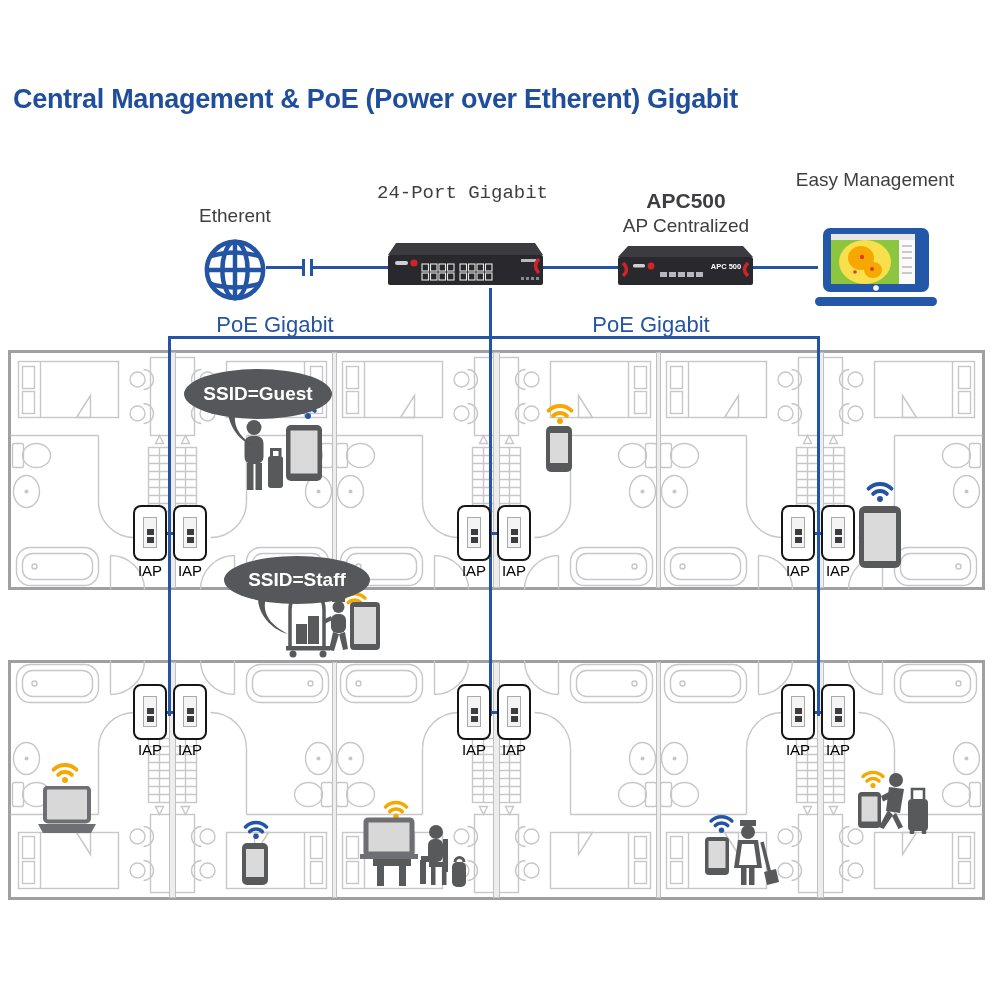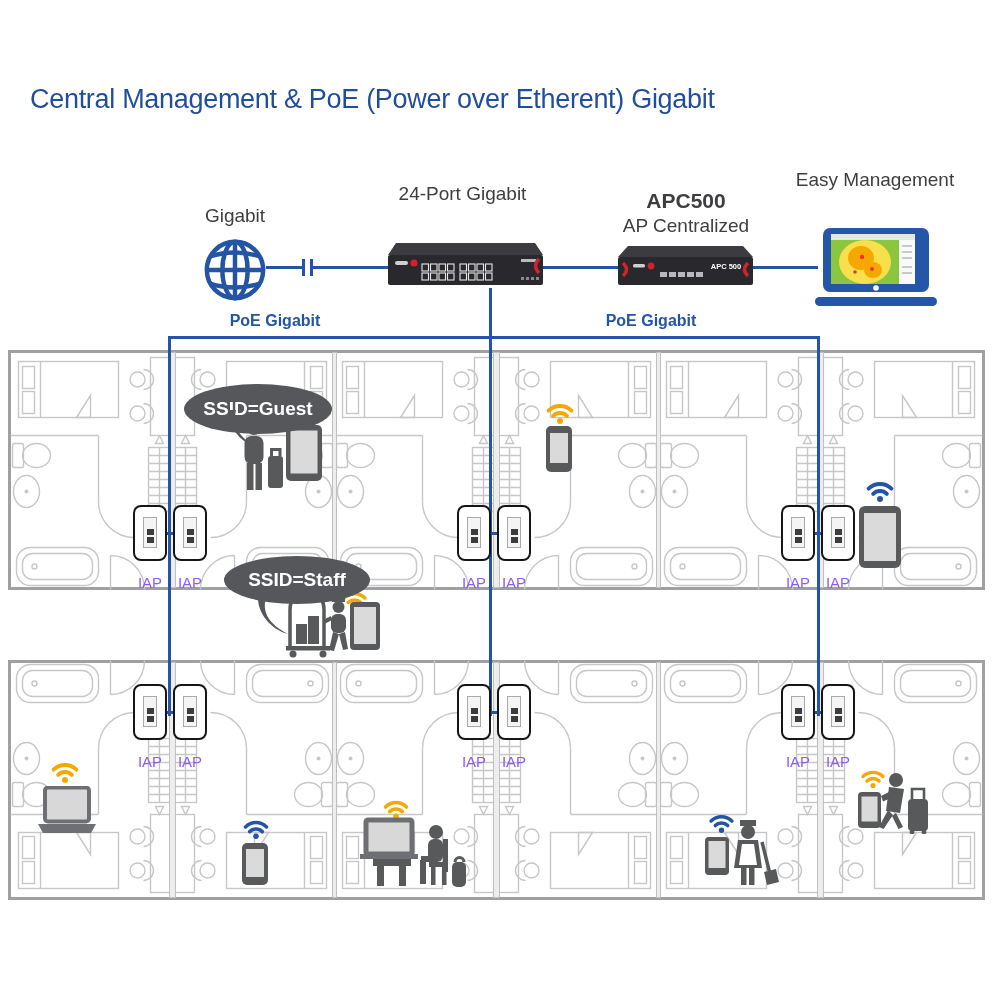--- a/index.html
+++ b/index.html
@@ -4,35 +4,35 @@
 <style>
   html,body { margin:0; padding:0; }
   body {
     width:1000px; height:1000px; position:relative; background:#fff;
     font-family:"Liberation Sans", sans-serif; overflow:hidden;
     --accent-blue:#2454A4; --title-blue:#1F4E9C; --wifi-orange:#F6A800;
     --figure-gray:#58595B; --bubble-gray:#56575B; --device-black:#2A2A2E;
     --device-red:#D2232A; --plan-line:#C7C7C9; --plan-wall:#9FA0A2; --label-gray:#3E3E40;
   }
   .abs { position:absolute; }
-  #title { left:30px; top:84px; font-size:27px; font-weight:normal; color:var(--title-blue); letter-spacing:-0.3px; }
+  #title { left:13px; top:84px; font-size:27px; font-weight:bold; color:var(--title-blue); letter-spacing:-0.3px; }
   .lbl { color:var(--label-gray); font-size:19px; line-height:1.22; text-align:center; }
-  .poe { color:var(--accent-blue); font-size:16px; font-weight:bold; }
+  .poe { color:var(--accent-blue); font-size:22px; font-weight:normal; }
   .line { position:absolute; background:var(--accent-blue); z-index:2; }
   .floorwrap { position:absolute; left:8px; width:977px; height:240px; z-index:1; }
   .flip { transform:scaleY(-1); }
   .bubble { position:absolute; background:var(--bubble-gray); color:#fff; border-radius:50%;
     display:flex; align-items:center; justify-content:center; font-size:19px; font-weight:bold; z-index:6; }
   .tail { position:absolute; z-index:6; }
   .iap { position:absolute; width:34px; text-align:center; z-index:5; }
   .iap-dev { width:34px; height:56px; background:#fff; border:2.5px solid #161616; border-radius:8px; box-sizing:border-box; position:relative; }
   .iap-face { position:absolute; left:8px; top:10px; width:14px; height:31px; border:1.2px solid #a9a9a9; background:#f4f4f4;
     display:flex; flex-direction:column; justify-content:flex-end; align-items:center; padding-bottom:4px; box-sizing:border-box; }
   .sq { width:7px; height:6px; background:#3c3c3e; margin-top:2px; }
-  .iap-lab { font-size:15px; color:#8b5cf6; margin-top:13px; }
+  .iap-lab { font-size:15px; color:#000000; margin-top:1px; }
   .dev { position:absolute; z-index:4; }
   .wifi path { fill:none; stroke:var(--wifi-orange); stroke-width:3.4; stroke-linecap:round; }
   .wifi circle { fill:var(--wifi-orange); }
   .wifi.blue path { stroke:var(--accent-blue); }
   .wifi.blue circle { fill:var(--accent-blue); }
   .fig { fill:var(--figure-gray); }
   .p1 { stroke:var(--plan-line); fill:none; stroke-width:1.4; }
   .pf { fill:var(--plan-line); stroke:none; }
   svg text { font-family:"Liberation Sans", sans-serif; }
 </style>
@@ -82,22 +82,22 @@
         <rect x="807" y="1" width="6" height="235" fill="#ededee" stroke="#c0c0c2" stroke-width="1"></rect>
         <rect x="322" y="1" width="4" height="235" fill="#ededee" stroke="#c0c0c2" stroke-width="1"></rect>
         <rect x="646" y="1" width="4" height="235" fill="#ededee" stroke="#c0c0c2" stroke-width="1"></rect>
       </g>
     </g>
   </defs>
 </svg>
 
 <div id="title" class="abs">Central Management &amp; PoE (Power over Etherent) Gigabit</div>
 
-<div class="abs lbl" style="left:175px; top:204px; width:120px;">Gigabit</div>
-<div class="abs lbl" style="left:375px; top:182px; width:175px;">
+<div class="abs lbl" style="left:175px; top:204px; width:120px;">Etherent</div>
+<div class="abs lbl" style="left:375px; top:182px; width:175px;font-family:Liberation Mono, monospace;">
   <div>24-Port Gigabit</div>
 </div>
 <div class="abs lbl" style="left:600px; top:188px; width:172px;">
   <div style="font-weight:bold; font-size:21px;">APC500</div>
   <div>AP Centralized</div>
 </div>
 <div class="abs lbl" style="left:785px; top:168px; width:180px;">
   <div>Easy Management</div>
 </div>
 <div class="abs poe" style="left:200px; top:312px; width:150px; text-align:center;">PoE Gigabit</div>
@@ -324,21 +324,21 @@
 <div class="iap" style="left:821px; top:684px;">
   <div class="iap-dev">
       <div class="iap-face">
         <span class="sq"></span>
         <span class="sq"></span>
       </div>
     </div>
   <div class="iap-lab">IAP</div>
 </div>
 
-<div class="bubble" style="left:184px; top:384px; width:148px; height:50px;">
+<div class="bubble" style="left:184px; top:369px; width:148px; height:50px;">
   <span>SSID=Guest</span>
 </div>
 <svg class="tail" style="left:228px; top:410px;" width="36" height="40" viewBox="0 0 36 40">
   <path d="M8,0 C4,14 10,28 30,38 C12,33 0,16 0,0 Z" fill="#56575B"></path>
 </svg>
 <div class="bubble" style="left:224px; top:556px; width:146px; height:48px;">
   <span>SSID=Staff</span>
 </div>
 <svg class="tail" style="left:258px; top:598px;" width="36" height="38" viewBox="0 0 36 38">
   <path d="M8,0 C4,13 10,26 30,36 C12,31 0,15 0,0 Z" fill="#56575B"></path>

